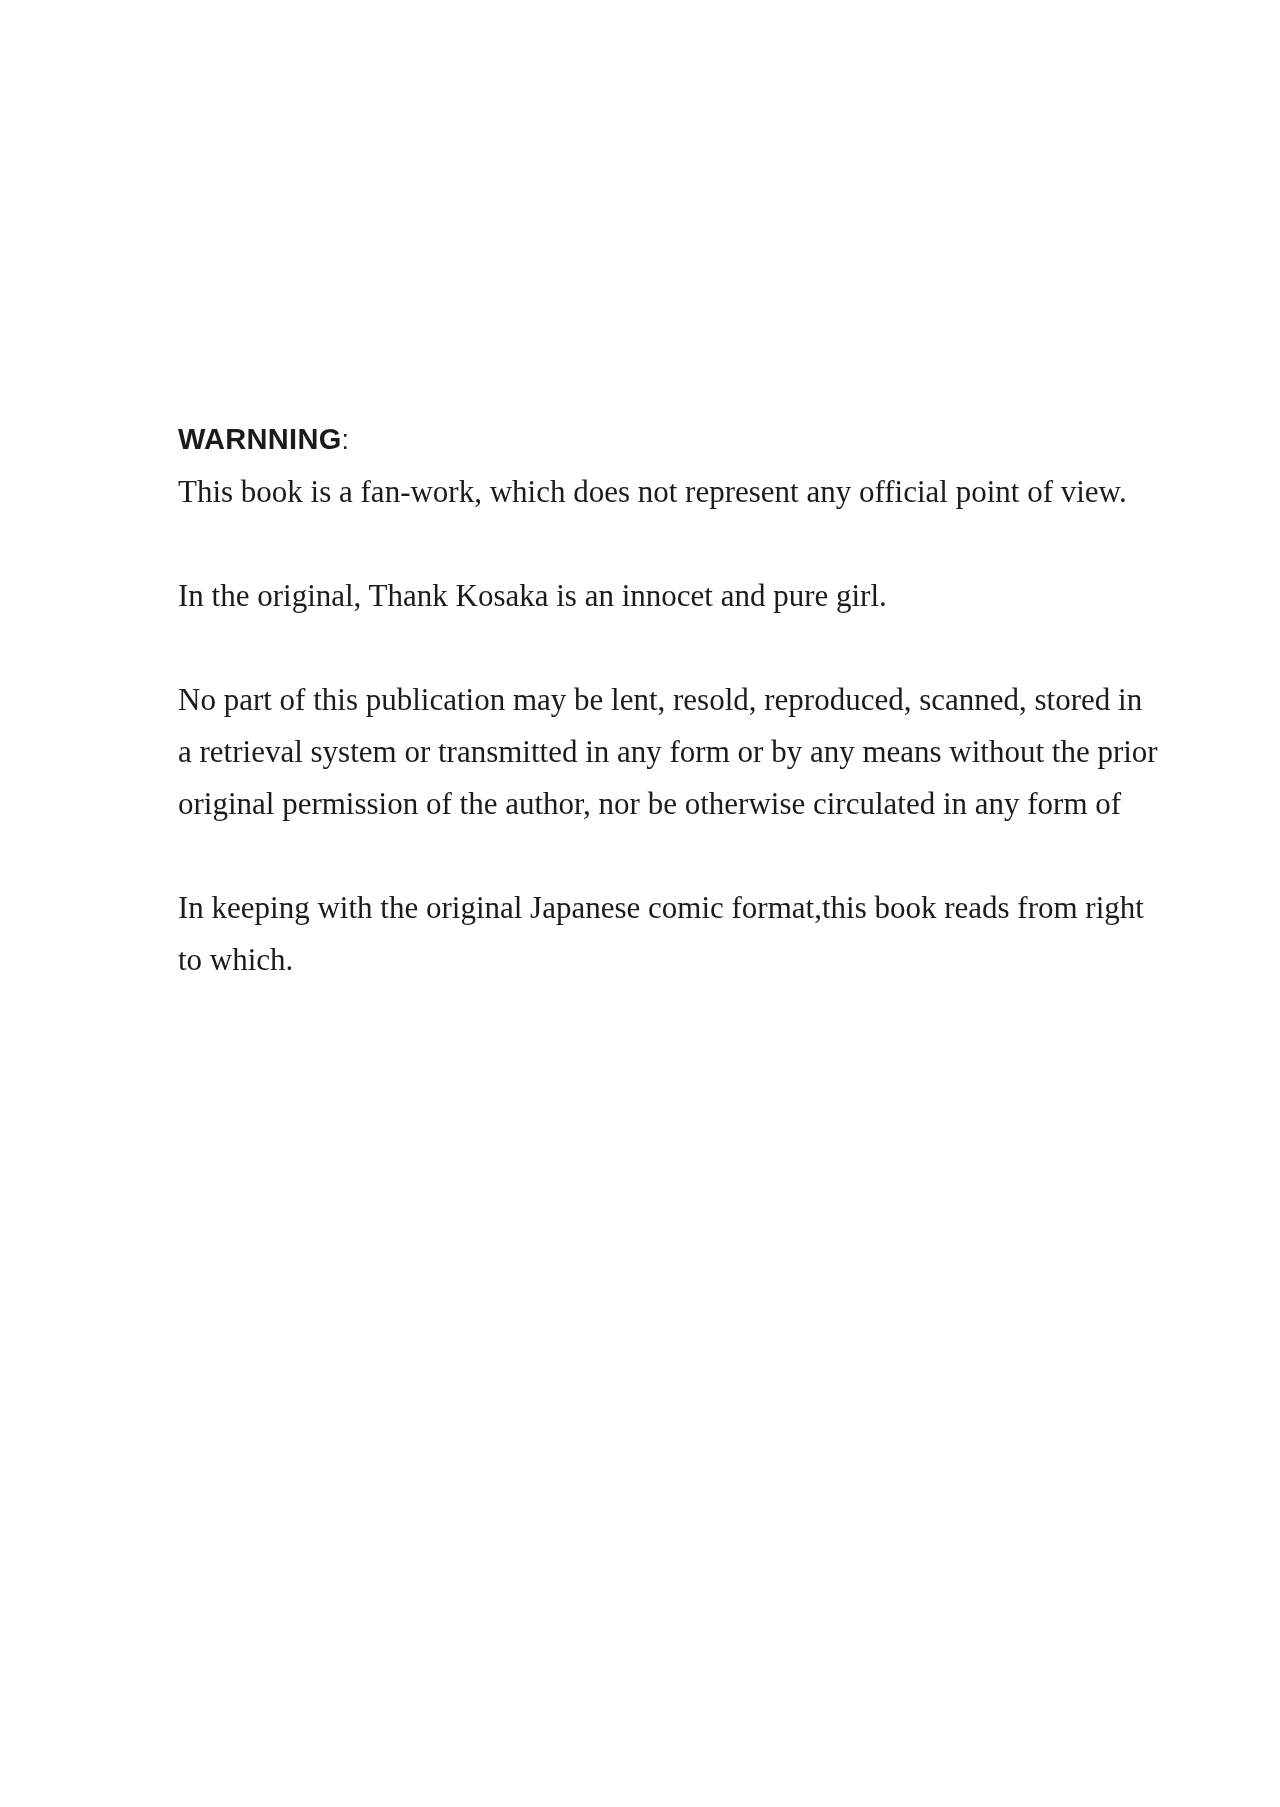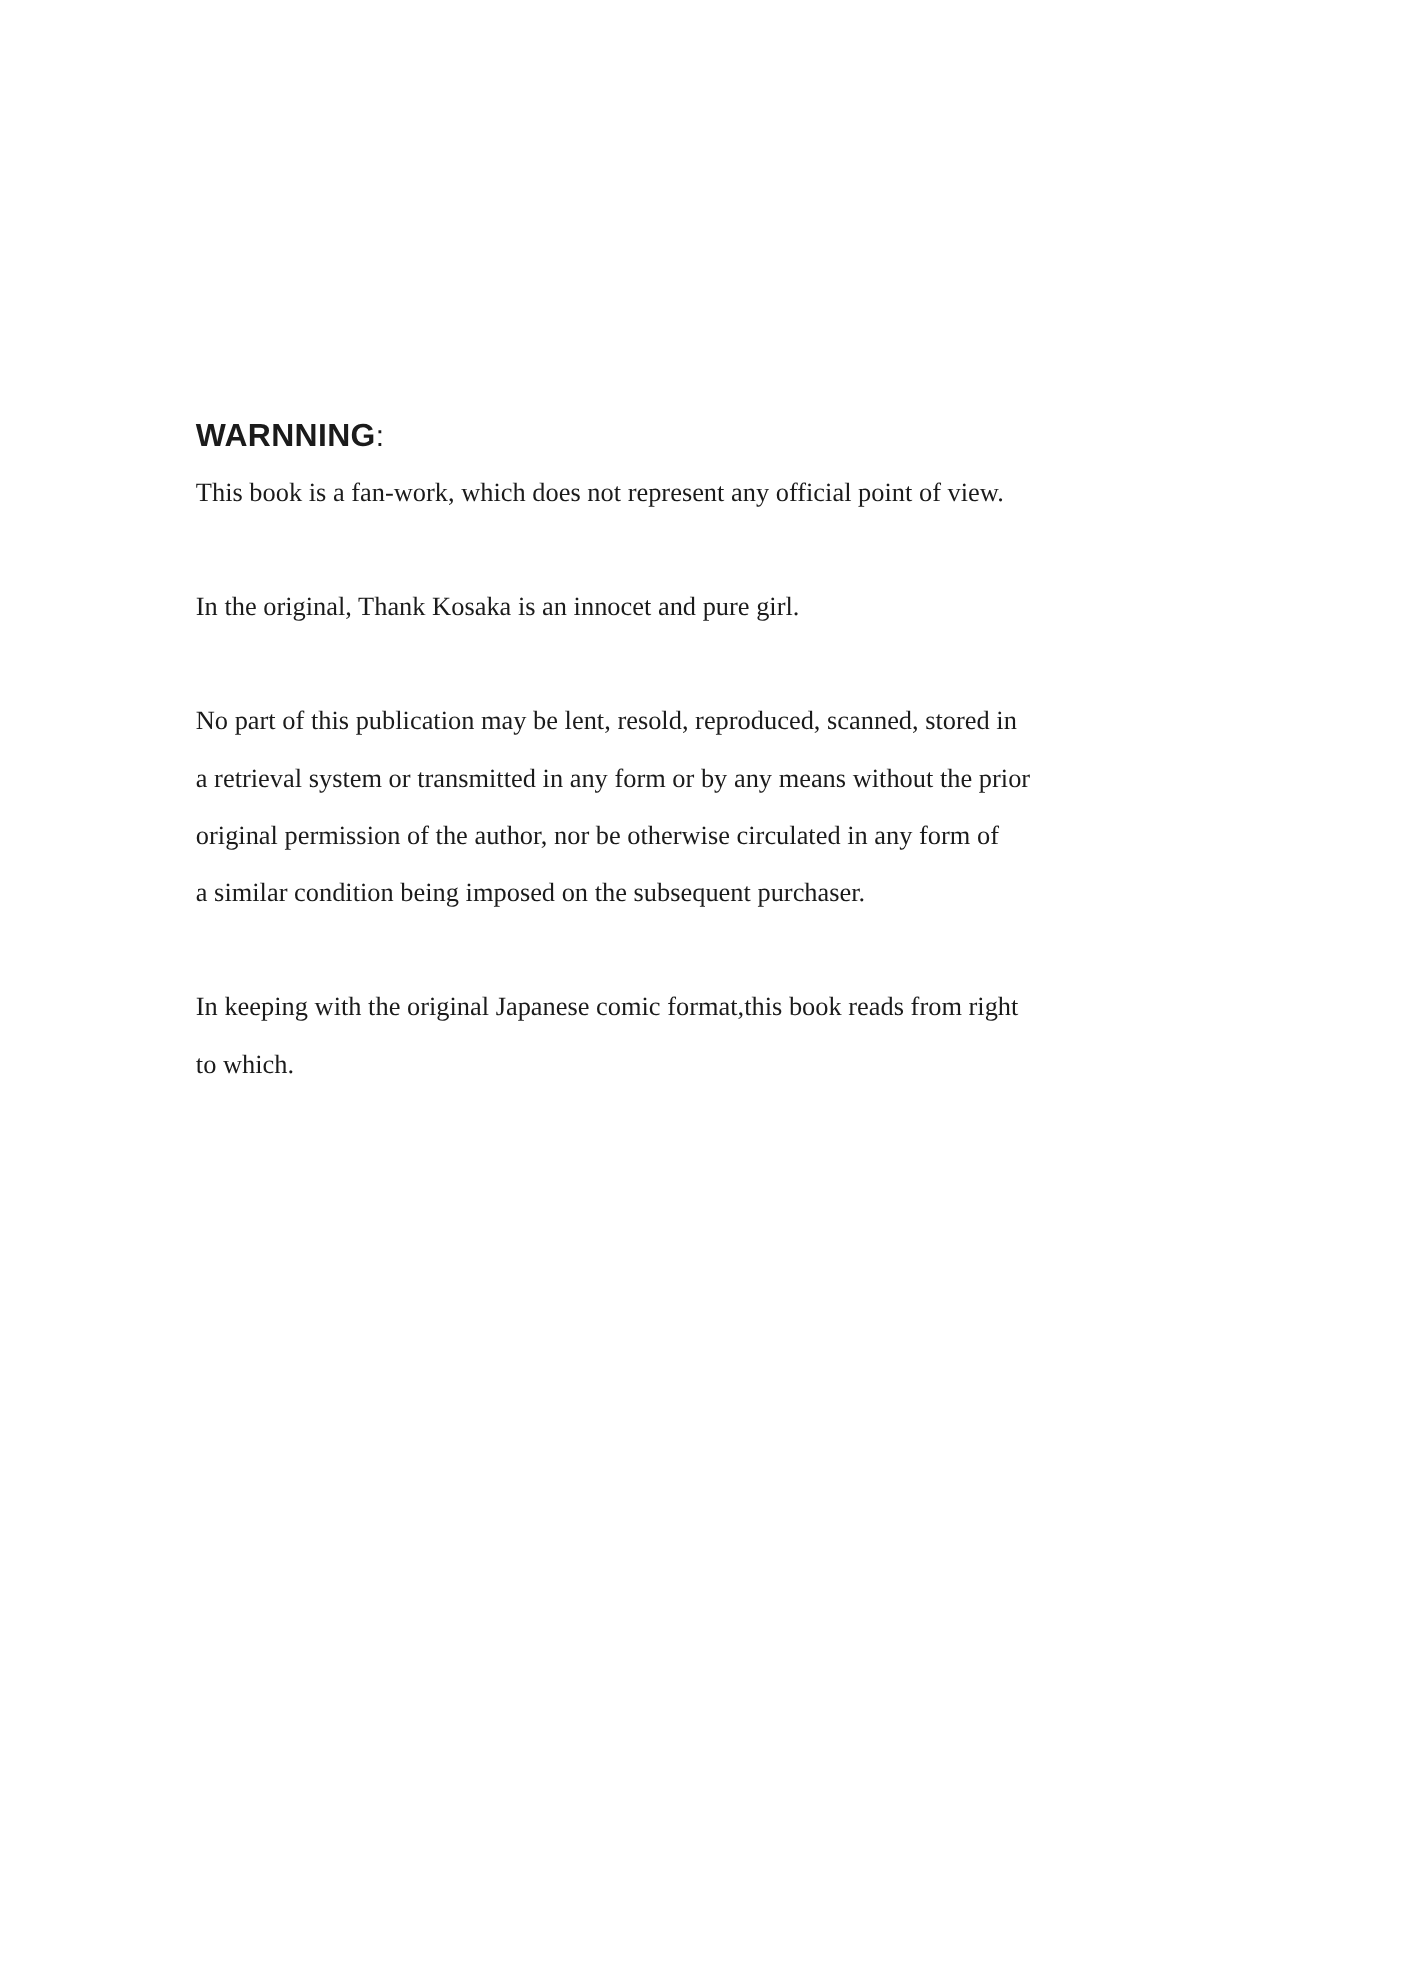--- a/index.html
+++ b/index.html
@@ -6,20 +6,21 @@
     margin: 0;
     padding: 0;
     background: #ffffff;
   }
   .page {
     position: relative;
     width: 1280px;
     height: 1690px;
     background: #ffffff;
     overflow: hidden;
+    margin-top: 43px;
   }
   .content {
     position: absolute;
     left: 178px;
     top: 370px;
     width: 830px;
     color: #1b1b1b;
   }
   .heading {
     font-family: "Liberation Sans", sans-serif;
@@ -34,21 +35,21 @@
     font-size: 27px;
   }
   .para {
     margin: 52px 0 0 0;
   }
   .para.first {
     margin-top: 0;
   }
   .line {
     font-family: "Liberation Serif", serif;
-    font-size: 24px;
+    font-size: 31px;
     line-height: 52px;
     white-space: nowrap;
   }
 </style>
 </head>
 <body>
 
 <div class="page">
   <div class="content">
 
@@ -59,21 +60,20 @@
     </div>
 
     <div class="para">
       <div class="line">In the original, Thank Kosaka is an innocet and pure girl.</div>
     </div>
 
     <div class="para">
       <div class="line">No part of this publication may be lent, resold, reproduced, scanned, stored in</div>
       <div class="line">a retrieval system or transmitted in any form or by any means without the prior</div>
       <div class="line">original permission of the author, nor be otherwise circulated in any form of</div>
-      <div class="line">a similar condition being imposed on the subsequent purchaser.</div>
     </div>
 
     <div class="para">
       <div class="line">In keeping with the original Japanese comic format,this book reads from right</div>
       <div class="line">to which.</div>
     </div>
 
 
   </div>
 </div>

